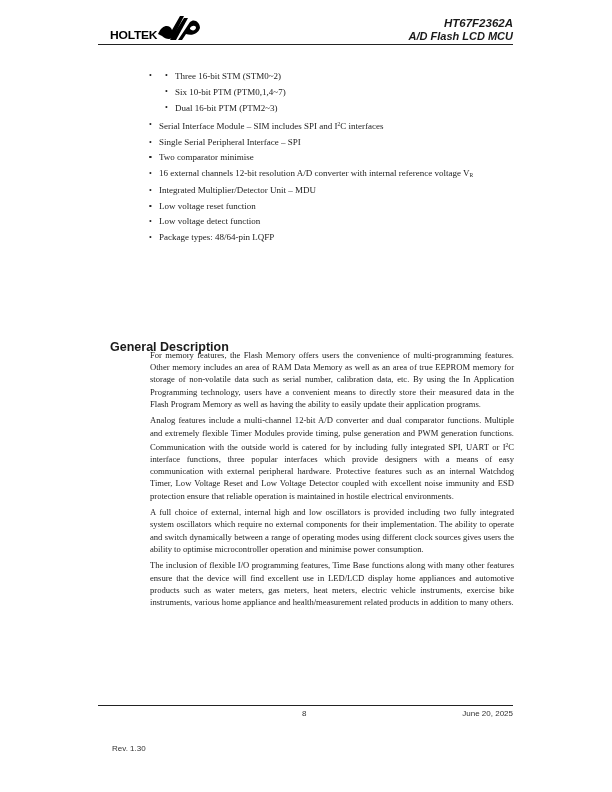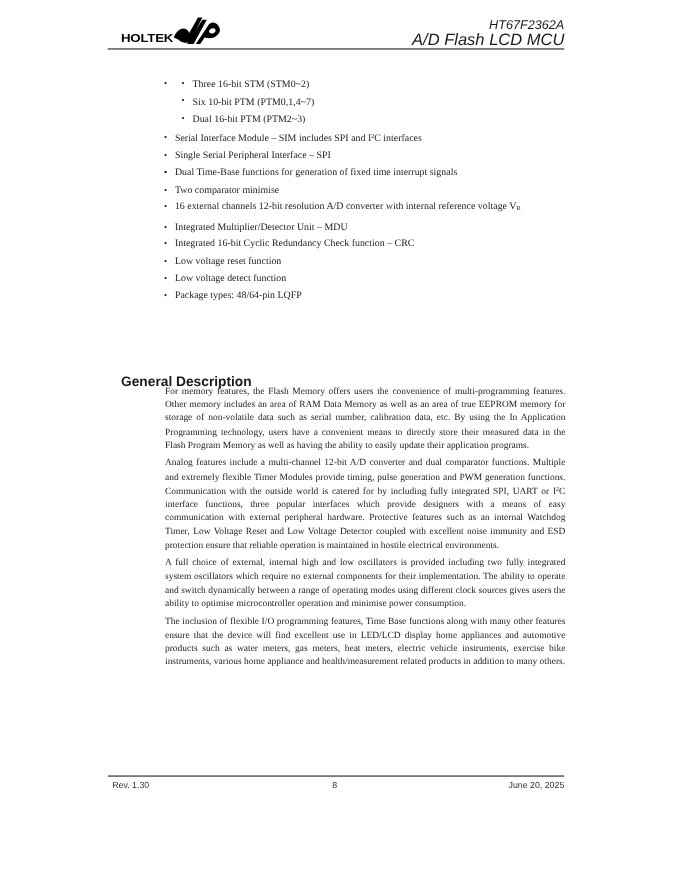--- a/index.html
+++ b/index.html
@@ -3,23 +3,23 @@
   <meta charset="utf-8">
   <style>
     html, body { margin: 0; padding: 0; background: #ffffff; }
     body { width: 612px; height: 792px; position: relative; overflow: hidden; color: #1a1a1a; }
     .page { position: absolute; left: 0; top: 0; width: 612px; height: 792px; }
 
     
     .logo { position: absolute; left: 110px; top: 14px; width: 92px; height: 30px; }
     .logo-text { position: absolute; left: 0; top: 15px; font-family: "Liberation Sans", sans-serif; font-weight: 900; font-size: 10.5px; letter-spacing: -0.2px; color: #000; transform: scaleX(1.15); transform-origin: left; }
     .logo-mark { position: absolute; left: 46px; top: 0; width: 46px; height: 30px; }
-    .hdr-right { position: absolute; right: 99px; top: 17px; text-align: right; font-family: "Liberation Sans", sans-serif; font-weight: normal; font-style: italic; color: #1a1a1a; }
+    .hdr-right { position: absolute; right: 99px; top: 17px; text-align: right; font-family: "Liberation Sans", sans-serif; font-weight: bold; font-style: italic; color: #1a1a1a; }
     .hdr-part { font-size: 11.5px; line-height: 13px; }
-    .hdr-sub { font-size: 15px; line-height: 13px; }
+    .hdr-sub { font-size: 11px; line-height: 13px; }
     .hdr-rule { position: absolute; left: 98px; top: 44px; width: 415px; height: 1px; background: #222; }
 
     
     .features { position: absolute; left: 149px; top: 69px; width: 366px; font-family: "Liberation Serif", serif; font-size: 9px; line-height: 15.5px; color: #222; margin: 0; padding: 0; list-style: none; }
     .features li { position: relative; padding-left: 10px; }
     .features li .bullet { position: absolute; left: 0; top: 0; font-size: 8px; }
     .features li.wrap { line-height: 14px; margin-bottom: 2px; }
     .sub-list { list-style: none; margin: 0; padding: 0; }
     .sub-list li { padding-left: 16px; position: relative; }
     .sub-list li .bullet { left: 6px; font-size: 8px; }
@@ -28,21 +28,21 @@
     
     .section-title { position: absolute; left: 98px; top: 328px; font-family: "Liberation Sans", sans-serif; font-weight: bold; font-size: 12.5px; color: #1a1a1a; }
 
     
     .desc { position: absolute; left: 150px; top: 349px; width: 364px; font-family: "Liberation Serif", serif; font-size: 8.6px; line-height: 12.2px; color: #222; }
     .desc p { margin: 0 0 4.4px 0; text-align: justify; }
 
     
     .ftr-rule { position: absolute; left: 98px; top: 705px; width: 415px; height: 1px; background: #222; }
     .ftr { position: absolute; top: 709px; font-family: "Liberation Sans", sans-serif; font-size: 8px; color: #333; }
-    .ftr-left { left: 102px; }
+    .ftr-left { left: 112px; margin-top: 35px; }
     .ftr-center { left: 302px; }
     .ftr-right { right: 99px; }
     sub { font-size: 5.5px; vertical-align: -1px; }
     sup { font-size: 5.5px; vertical-align: 3px; }
   </style>
 </head>
 <body>
 
 <div class="page">
 
@@ -69,28 +69,28 @@
         <li style="margin-top:2px"><span class="bullet">•</span><span>Six 10-bit PTM (PTM0,1,4~7)</span></li>
         <li style="margin-top:2px"><span class="bullet">•</span><span>Dual 16-bit PTM (PTM2~3)</span></li>
       </ul>
     </li>
     <li>
       <span class="bullet">•</span>
       <span><span>Serial Interface Module – SIM includes SPI and I</span><sup>2</sup><span>C interfaces</span></span>
     </li>
     <li><span class="bullet">•</span><span>Single Serial Peripheral Interface – SPI</span></li>
     <li><span class="bullet">•</span></li>
-    <li><span class="bullet">•</span><span>Dual Time-Base functions for generation of fixed time interrupt signals</span></li>
+    <li><span class="bullet">•</span></li>
     <li><span class="bullet">•</span><span>Two comparator minimise</span></li>
     <li>
       <span class="bullet">•</span>
       <span><span>16 external channels 12-bit resolution A/D converter with internal reference voltage V</span><sub>R</sub></span>
     </li>
     <li><span class="bullet">•</span><span>Integrated Multiplier/Detector Unit – MDU</span></li>
-    <li><span class="bullet">•</span><span>Integrated 16-bit Cyclic Redundancy Check function – CRC</span></li>
+    <li><span class="bullet">•</span></li>
     <li><span class="bullet">•</span><span>Low voltage reset function</span></li>
     <li><span class="bullet">•</span><span>Low voltage detect function</span></li>
     <li><span class="bullet">•</span><span>Package types: 48/64-pin LQFP</span></li>
   </ul>
 
   <h2 class="section-title" style="margin:12px">General Description</h2>
   <div class="desc">
     <p>For memory features, the Flash Memory offers users the convenience of multi-programming features. Other memory includes an area of RAM Data Memory as well as an area of true EEPROM memory for storage of non-volatile data such as serial number, calibration data, etc. By using the In Application Programming technology, users have a convenient means to directly store their measured data in the Flash Program Memory as well as having the ability to easily update their application programs.</p>
     <p><span>Analog features include a multi-channel 12-bit A/D converter and dual comparator functions. Multiple and extremely flexible Timer Modules provide timing, pulse generation and PWM generation functions. Communication with the outside world is catered for by including fully integrated SPI, UART or I</span><sup>2</sup><span>C interface functions, three popular interfaces which provide designers with a means of easy communication with external peripheral hardware. Protective features such as an internal Watchdog Timer, Low Voltage Reset and Low Voltage Detector coupled with excellent noise immunity and ESD protection ensure that reliable operation is maintained in hostile electrical environments.</span></p>
     <p>A full choice of external, internal high and low oscillators is provided including two fully integrated system oscillators which require no external components for their implementation. The ability to operate and switch dynamically between a range of operating modes using different clock sources gives users the ability to optimise microcontroller operation and minimise power consumption.</p>

